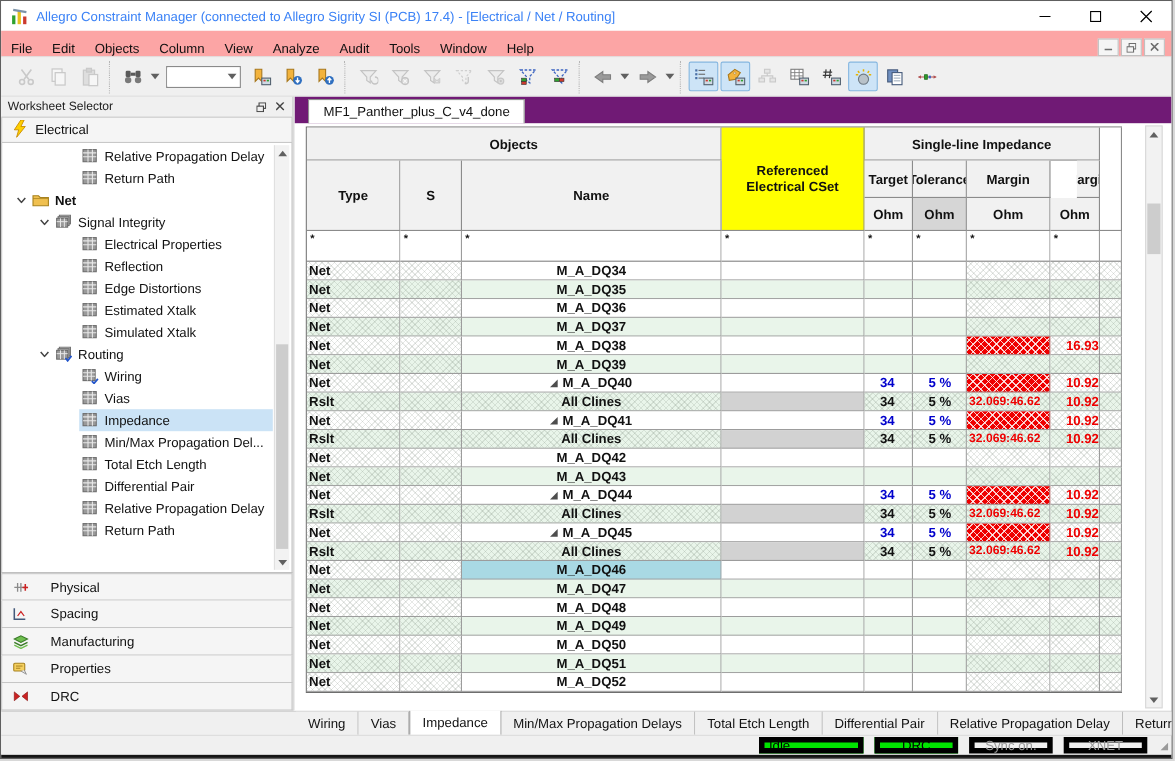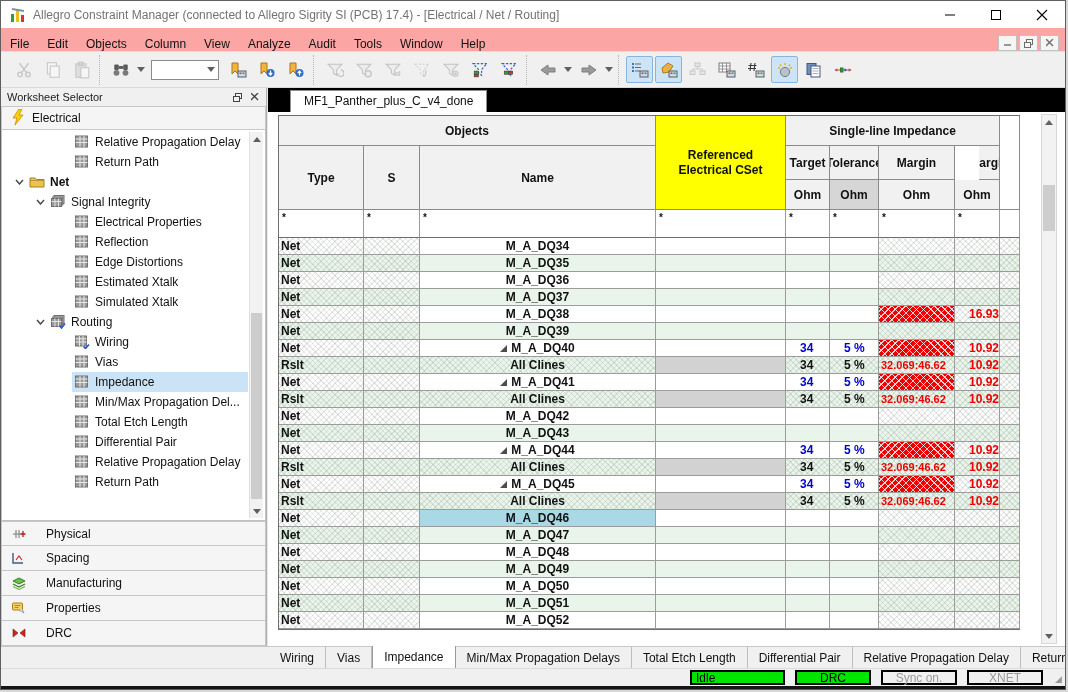--- a/index.html
+++ b/index.html
@@ -3,21 +3,21 @@
 <meta charset="utf-8">
 <style>
   html,body{margin:0;padding:0;background:#d8d8d8;}
   *{box-sizing:border-box;}
   .window{width:1066px;height:690px;border:1px solid #5f5f5f;background:#f0f0f0;position:relative;
     font-family:"Liberation Sans","DejaVu Sans",sans-serif;font-size:12px;color:#111;
     display:flex;flex-direction:column;overflow:hidden;}
   
   .titlebar{height:27px;background:#ffffff;display:flex;align-items:center;flex:0 0 auto;}
   .app-icon{width:18px;height:18px;margin:0 6px 0 8px;flex:0 0 auto;}
-  .title-text{font-size:12px;color:#737373;white-space:nowrap;}
+  .title-text{font-size:12px;color:#3b82f6;white-space:nowrap;}
   .tb-spacer{flex:1;}
   .win-btn{width:46px;height:27px;display:flex;align-items:center;justify-content:center;color:#000;}
   .win-btn svg{display:block;}
   
   .menubar{height:24px;background:#fca5a5;display:flex;align-items:flex-end;flex:0 0 auto;border-bottom:1px solid #e2e2e2;}
   .menu-item{padding:0 9px;display:flex;align-items:center;font-size:12px;}
   .mdi-controls{margin-left:auto;display:flex;align-items:center;gap:2px;padding-right:6px;}
   .mdi-btn{width:19px;height:16px;border:1px solid #c0c0c0;background:#f5f5f5;color:#6e6e6e;
     display:flex;align-items:center;justify-content:center;font-size:10px;line-height:1;}
   
@@ -53,21 +53,21 @@
   .tree-sb{position:absolute;top:2px;right:2px;bottom:2px;width:14px;background:#f2f2f2;border-left:1px solid #e0e0e0;}
   .sb-arrow{height:14px;display:flex;align-items:center;justify-content:center;}
   .tree-sb .thumb{position:absolute;left:1px;right:1px;top:47%;height:48%;background:#cdcdcd;}
   .categories{flex:0 0 auto;}
   .cat-btn{height:25px;background:#f5f5f5;border:1px solid #c6c6c6;border-top:none;display:flex;align-items:center;gap:19px;padding-left:9px;font-size:12px;}
   .cat-btn:first-child{border-top:1px solid #c6c6c6;}
   .cat-icon{width:16px;height:14px;}
   .cat-icon svg{width:16px;height:14px;display:block;}
   
   .content{flex:1;background:#ffffff;position:relative;min-width:0;border-left:1px solid #e8e8e8;}
-  .tabstrip-top{height:24px;display:flex;align-items:flex-end;padding-left:22px;background:#000000;}
+  .tabstrip-top{height:24px;display:flex;align-items:flex-end;padding-left:12px;background:#701a75;}
   .sheet-tab{border:1px solid #8f8f8f;border-bottom:none;background:#fff;padding:3px 13px 4px;font-size:12px;}
   .grid{display:grid;grid-template-columns:85px 56px 236px 130px 44px 49px 76px 45px 20px;
     grid-template-rows:30px 34px 30px 28px;grid-auto-rows:17px;grid-auto-flow:row;
     width:742px;margin-left:10px;border:1px solid #6e6e6e;background:#fff;margin-top:3px;}
   .cell{border-right:1px solid #9c9c9c;border-bottom:1px solid #9c9c9c;overflow:hidden;white-space:nowrap;
     font-size:12px;display:flex;align-items:center;}
   .hcell{background:#f1f1f1;border-color:#8b8b8b;font-weight:bold;justify-content:center;text-align:center;}
   .h-objects{grid-column:1/4;grid-row:1;}
   .h-ref{grid-column:4;grid-row:1/4;background:#ffff00;justify-content:center;align-items:center;white-space:normal;line-height:1.25;padding:0 4px;}
   .h-imp{grid-column:5/9;grid-row:1;}
@@ -106,21 +106,21 @@
   .v-sb .thumb{position:absolute;left:1px;right:1px;top:70px;height:46px;background:#cdcdcd;}
   .chev-up{width:0;height:0;border-left:4px solid transparent;border-right:4px solid transparent;border-bottom:5px solid #606060;}
   .chev-dn{width:0;height:0;border-left:4px solid transparent;border-right:4px solid transparent;border-top:5px solid #606060;}
   .sb-bottom{position:absolute;bottom:0;left:0;right:0;}
   
   .bottom-tabs{flex:0 0 22px;background:#f0f0f0;display:flex;align-items:stretch;padding-left:268px;border-top:1px solid #c8c8c8;}
   .btab{padding:0 11px;display:flex;align-items:center;font-size:12px;border-right:1px solid #bdbdbd;background:#f0f0f0;white-space:nowrap;}
   .btab.active{background:#ffffff;border-left:1px solid #9a9a9a;border-right:1px solid #9a9a9a;margin-top:-1px;}
   
   .statusbar{flex:0 0 18px;background:#f0f0f0;display:flex;align-items:center;justify-content:flex-end;gap:10px;padding-right:22px;border-top:1px solid #dcdcdc;position:relative;}
-  .st-box{height:15px;font-size:12px;display:flex;align-items:center;border:2px solid #000000;}
+  .st-box{height:15px;font-size:12px;display:flex;align-items:center;border:5px solid #000000;}
   .st-idle{width:95px;background:#00e400;color:#000;padding-left:4px;}
   .st-drc{width:76px;background:#00e400;color:#000;justify-content:center;}
   .st-off{width:76px;background:#f0f0f0;color:#9a9a9a;justify-content:center;}
   .grip{position:absolute;right:3px;bottom:2px;color:#9a9a9a;font-size:9px;}
   .black-strip{flex:1;background:#151515;}
 </style>
 </head>
 <body>
 
 <div class="window">

